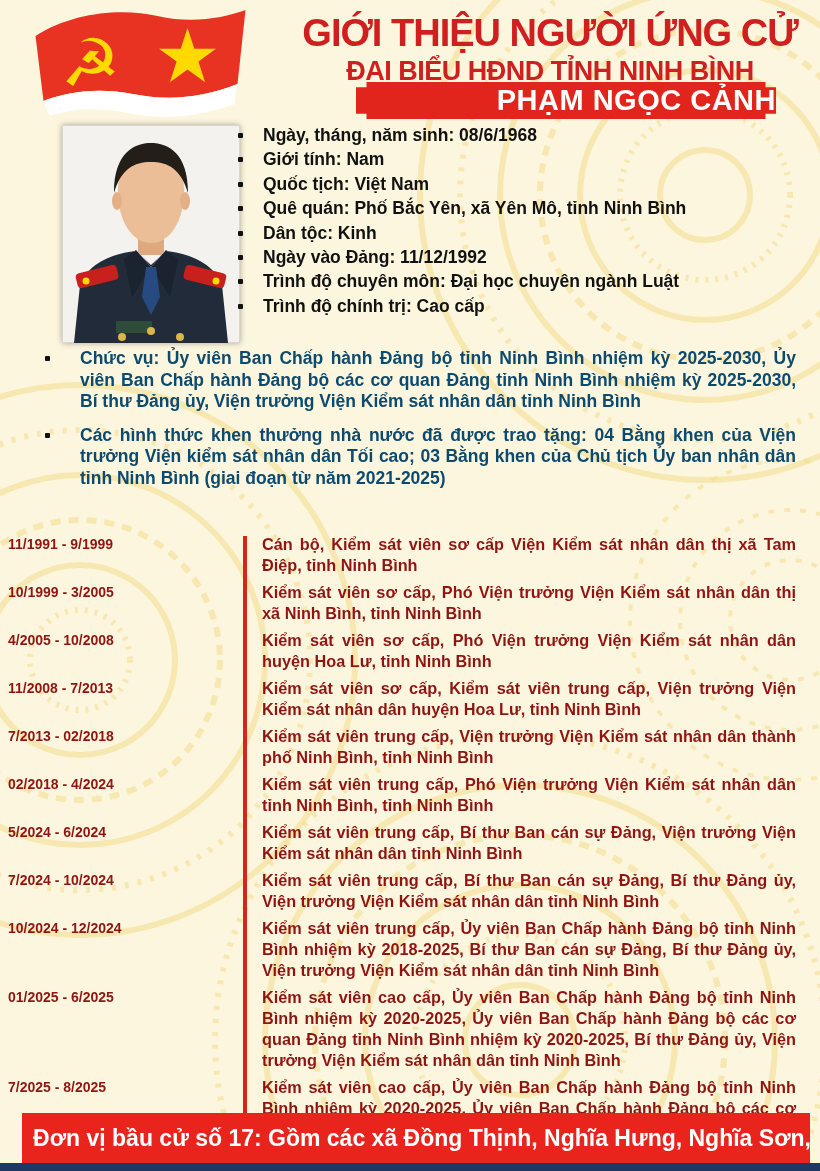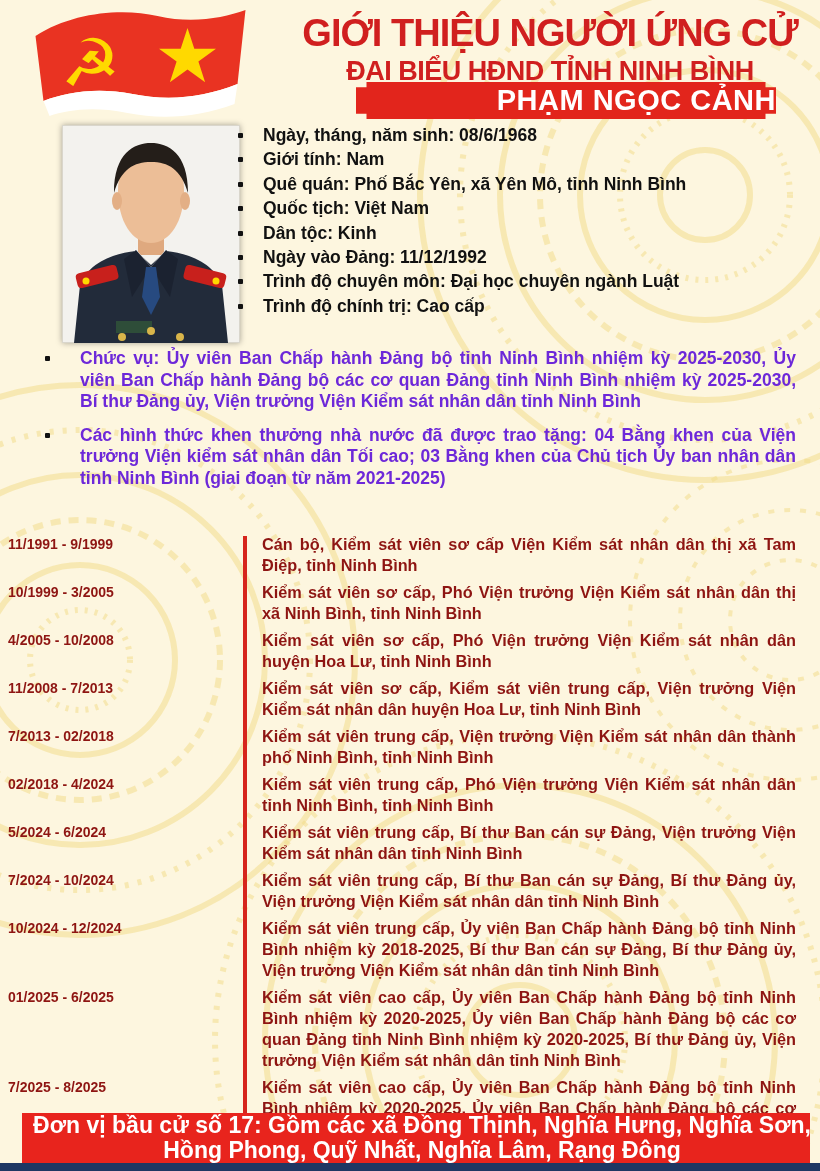--- a/index.html
+++ b/index.html
@@ -23,21 +23,21 @@
          box-shadow:0 0 6px rgba(0,0,0,0.35);background:#f3f2ee;}
   .photo svg{display:block;}
   .info-list{position:absolute;left:230px;top:123px;width:588px;margin:0;padding:0;list-style:none;}
   .info-list li{position:relative;padding-left:33px;font-size:17.5px;font-weight:bold;color:#111;
          line-height:24.4px;white-space:nowrap;}
   .info-list li::before{content:"";position:absolute;left:8px;top:10px;width:5px;height:5px;background:#111;border-radius:1px;}
 
   
   .bullet-paragraphs{position:absolute;left:38px;top:348px;width:758px;}
   .bullet-paragraphs p{position:relative;margin:0 0 12px 0;padding-left:42px;text-align:justify;
-         font-size:17.5px;font-weight:bold;color:#6d28d9;line-height:21.5px;}
+         font-size:17.5px;font-weight:bold;color:#0c4a6e;line-height:21.5px;}
   .bullet-paragraphs p::before{content:"";position:absolute;left:7px;top:8px;width:5px;height:5px;background:#111;border-radius:1px;}
 
   
   .section-header{position:absolute;left:163px;top:489px;width:494px;height:38px;background:#e2251c;
          border:1px solid #b5170f;border-radius:9px;box-sizing:border-box;
          display:flex;align-items:center;justify-content:center;}
   .section-header span{color:#fff;font-size:25px;font-weight:bold;letter-spacing:0.5px;white-space:nowrap;}
 
   .timeline{position:absolute;left:0;top:534px;width:820px;}
   .timeline .vline{position:absolute;left:243px;top:2px;bottom:4px;width:4px;background:#d6251c;}
@@ -128,22 +128,22 @@
       <rect x="54" y="196" width="36" height="12" fill="#2e4d39"></rect>
       <circle cx="60" cy="212" r="4" fill="#d9b54a"></circle>
       <circle cx="89" cy="206" r="4" fill="#d9b54a"></circle>
       <circle cx="118" cy="212" r="4" fill="#d9b54a"></circle>
     </svg>
   </div>
 
   <ul class="info-list">
     <li>Ngày, tháng, năm sinh: 08/6/1968</li>
     <li>Giới tính: Nam</li>
+    <li>Quốc tịch: Việt Nam</li>
     <li>Quê quán: Phố Bắc Yên, xã Yên Mô, tỉnh Ninh Bình</li>
-    <li>Quốc tịch: Việt Nam</li>
     <li>Dân tộc: Kinh</li>
     <li>Ngày vào Đảng: 11/12/1992</li>
     <li>Trình độ chuyên môn: Đại học chuyên ngành Luật</li>
     <li>Trình độ chính trị: Cao cấp</li>
   </ul>
 
   <div class="bullet-paragraphs">
     <p>Chức vụ: Ủy viên Ban Chấp hành Đảng bộ tỉnh Ninh Bình nhiệm kỳ 2025-2030, Ủy viên Ban Chấp hành Đảng bộ các cơ quan Đảng tỉnh Ninh Bình nhiệm kỳ 2025-2030, Bí thư Đảng ủy, Viện trưởng Viện Kiểm sát nhân dân tỉnh Ninh Bình</p>
     <p>Các hình thức khen thưởng nhà nước đã được trao tặng: 04 Bằng khen của Viện trưởng Viện kiểm sát nhân dân Tối cao; 03 Bằng khen của Chủ tịch Ủy ban nhân dân tỉnh Ninh Bình (giai đoạn từ năm 2021-2025)</p>
   </div>
@@ -197,17 +197,16 @@
       </div>
     <div class="trow">
         <div class="tdate">8/2025 - 9/2025</div>
         <div class="tdesc">Kiểm sát viên cao cấp, Ủy viên Ban Chấp hành Đảng bộ tỉnh Ninh Bình nhiệm kỳ 2025-2030, Ủy viên Ban Chấp hành Đảng bộ các cơ quan Đảng tỉnh Ninh Bình nhiệm kỳ 2020-2025, Bí thư Đảng ủy, Viện trưởng Viện Kiểm sát nhân dân tỉnh Ninh Bình</div>
       </div>
 
   </div>
 
   <div class="footer">
     <div>Đơn vị bầu cử số 17: Gồm các xã Đồng Thịnh, Nghĩa Hưng, Nghĩa Sơn,</div>
-    <div>Hồng Phong, Quỹ Nhất, Nghĩa Lâm, Rạng Đông</div>
   </div>
   <div class="bottom-bar"></div>
 
 </div>
 
 </body></html>

